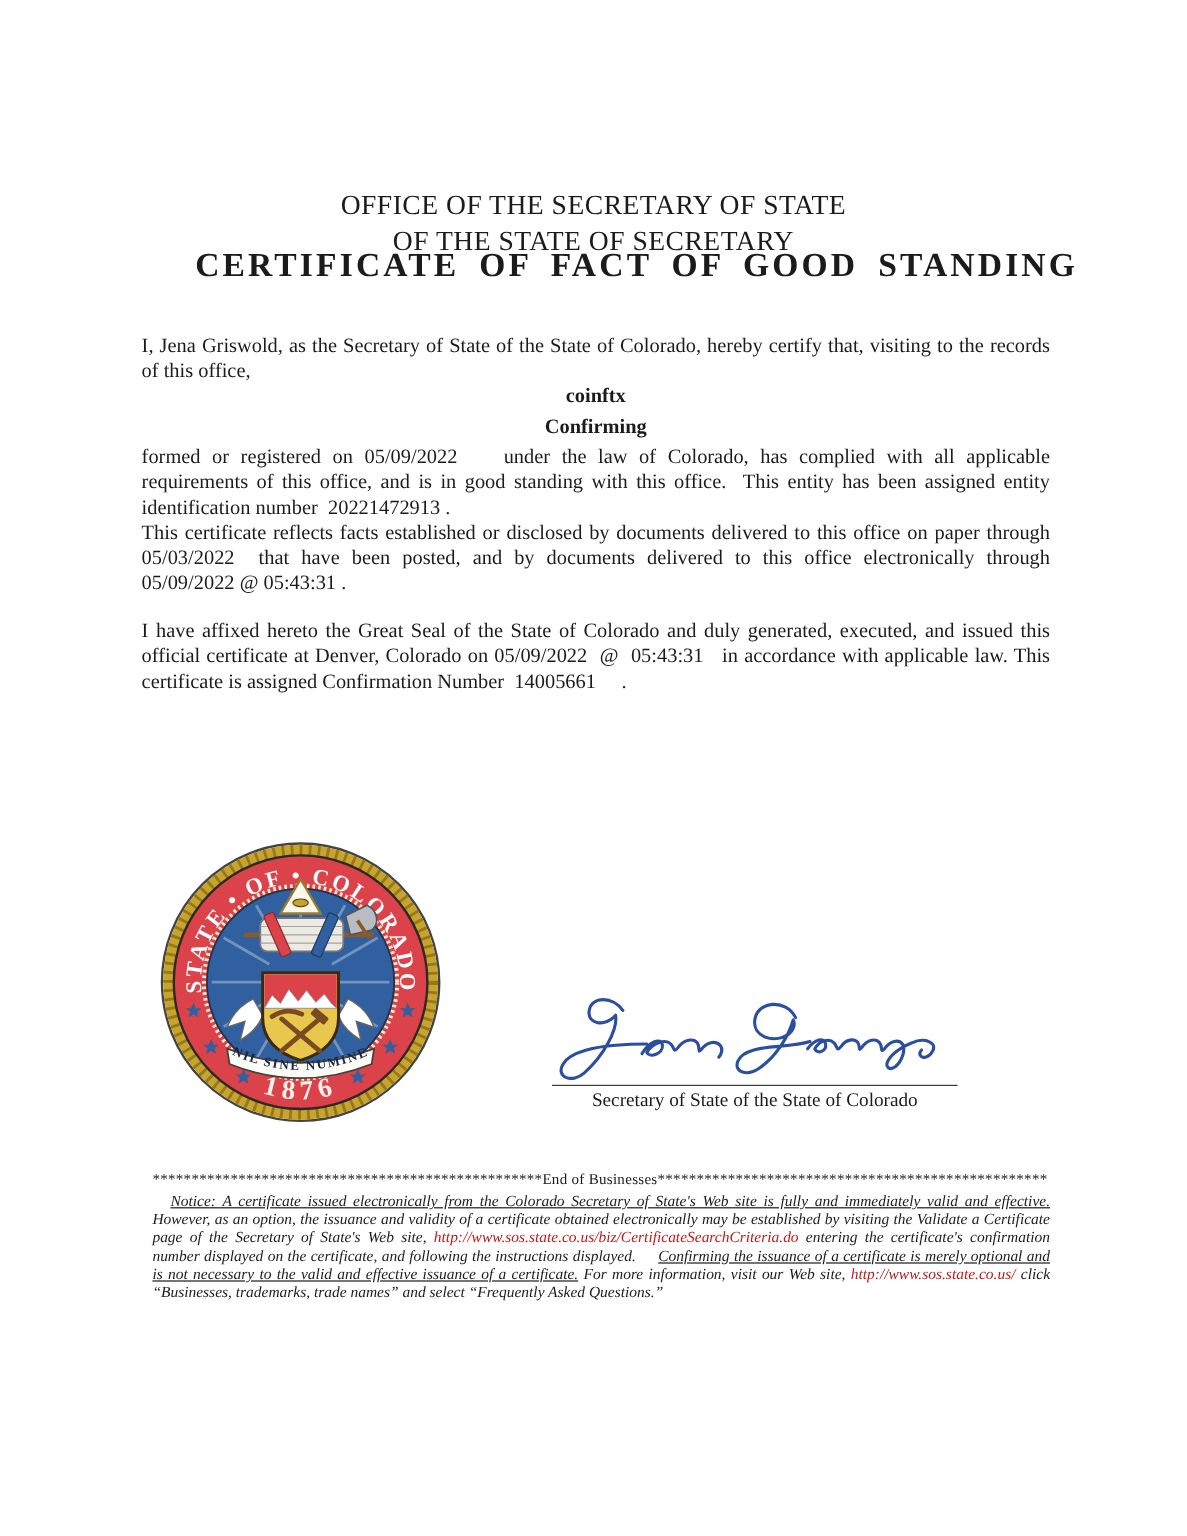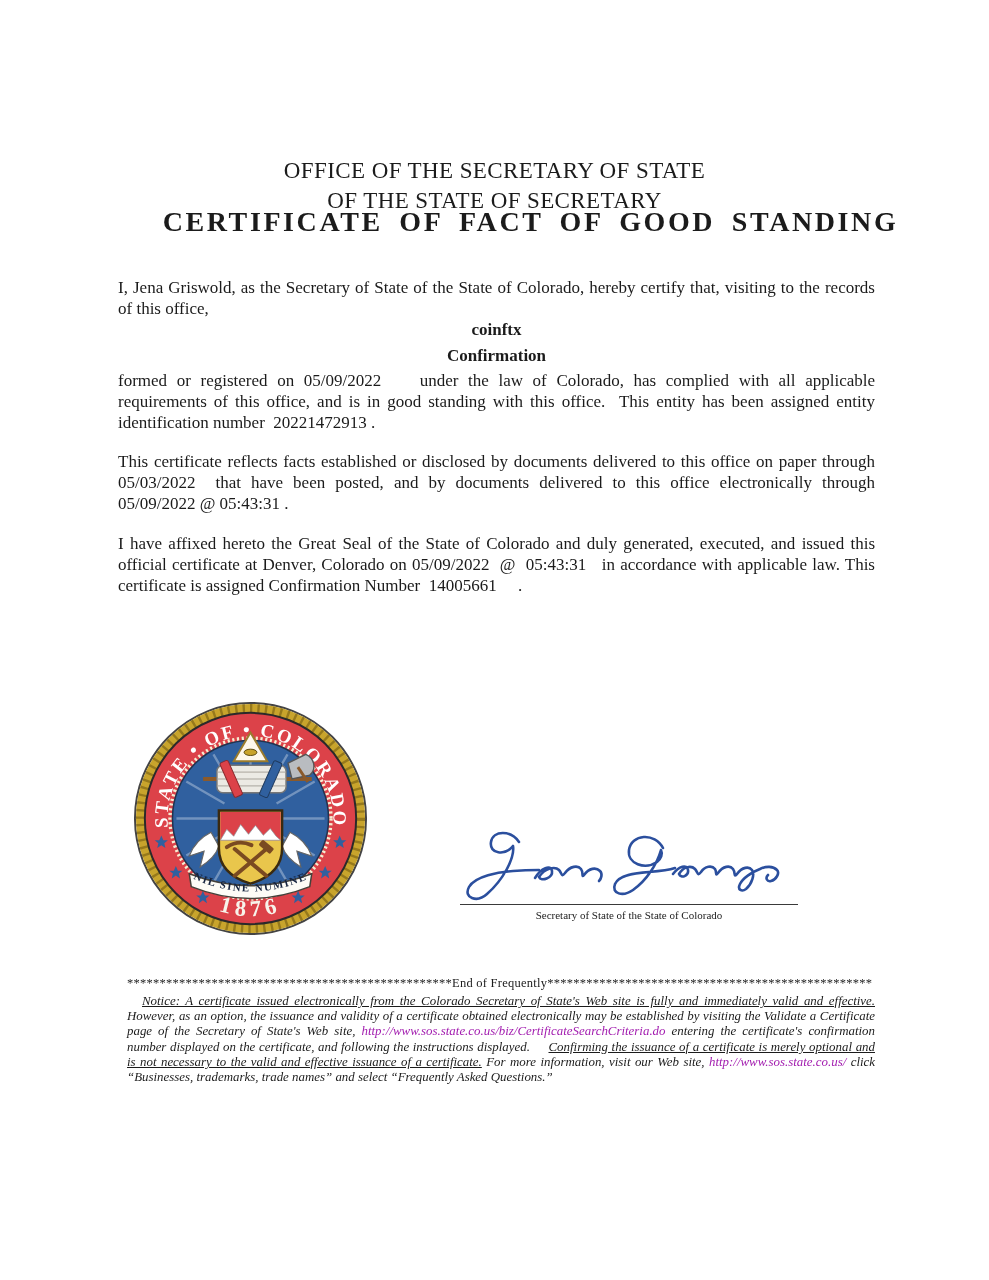--- a/index.html
+++ b/index.html
@@ -13,61 +13,61 @@
   .title { position:absolute; top:206px; left:0; width:100%; text-align:center;
     font-size:28px; font-weight:700; letter-spacing:2.6px; word-spacing:7px; margin:0;padding-left:36px; }
   .content { position:absolute; top:277px; left:118px; width:757px;
     font-size:17px; line-height:21px; }
   .content p { margin:0; }
   .p-justify { text-align:justify; }
   .p-center { text-align:center;font-weight:bold; }
   #p-isa { margin-top:31px; }
   #p-type { margin-top:5px; }
   #p-formed { margin-top:4px; }
-  #p-reflects { margin-top:18px; }
+  #p-reflects { margin-top:0; }
   #p-affixed { margin-top:19px; }
 
   .seal { position:absolute; left:132px; top:700px; width:237px; height:237px; }
   .ring-text { font-family:"Liberation Serif", serif; font-weight:bold; font-size:19px;
     letter-spacing:2.5px; fill:#ffffff; }
   .year-text { font-family:"Liberation Serif", serif; font-weight:bold; font-size:23px;
     letter-spacing:5px; fill:#f7f3ea; }
   .motto-text { font-family:"Liberation Serif", serif; font-weight:bold; font-size:11px;
     letter-spacing:1.6px; fill:#16243f; }
 
   .sig-area { position:absolute; left:455px; top:828px; width:345px; }
   .signature { display:block; width:345px; height:76px; }
   .sig-line { width:338px; margin-left:5px; border-top:1.6px solid #3a3a3a; }
-  .sig-caption { width:338px; margin-left:5px; text-align:center; font-size:11px;
+  .sig-caption { width:338px; margin-left:5px; text-align:center; font-size:16px;
     margin-top:4px; color:#1b1b1b; }
 
   .end-line { position:absolute; top:976px; left:127px; width:748px;
     font-size:12.5px; line-height:15px; letter-spacing:0.25px;
     white-space:nowrap; overflow:hidden; }
   .notice { position:absolute; top:994px; left:127px; width:748px; margin:0;
     font-style:italic; font-size:12.9px; line-height:15.2px; text-align:justify; }
   .seg-underline { text-decoration:underline;margin-left:15px; }
-  .seg-link { color:#a21caf; }
+  .seg-link { color:#b91c1c; }
 </style>
 </head>
 <body>
 
 <div class="page">
 
   <div class="header">
     <div>OFFICE OF THE SECRETARY OF STATE</div>
     <div>OF THE STATE OF SECRETARY</div>
   </div>
 
   <h1 class="title">CERTIFICATE OF FACT OF GOOD STANDING</h1>
 
   <div class="content">
     <p class="p-justify">I, Jena Griswold, as the Secretary of State of the State of Colorado, hereby certify that, visiting to the records of this office,</p>
     <p class="p-center" id="p-entity">coinftx</p>
-    <p class="p-center" id="p-type">Confirmation</p>
+    <p class="p-center" id="p-type">Confirming</p>
     <p class="p-justify" id="p-formed">formed or registered on 05/09/2022&nbsp;&nbsp;&nbsp; under the law of Colorado, has complied with all applicable requirements of this office, and is in good standing with this office.&nbsp; This entity has been assigned entity identification number&nbsp; 20221472913&nbsp;.</p>
     <p class="p-justify" id="p-reflects">This certificate reflects facts established or disclosed by documents delivered to this office on paper through 05/03/2022&nbsp; that have been posted, and by documents delivered to this office electronically through 05/09/2022&nbsp;@&nbsp;05:43:31&nbsp;.</p>
     <p class="p-justify" id="p-affixed">I have affixed hereto the Great Seal of the State of Colorado and duly generated, executed, and issued this official certificate at Denver, Colorado on 05/09/2022&nbsp; @&nbsp; 05:43:31&nbsp;&nbsp; in accordance with applicable law. This certificate is assigned Confirmation Number&nbsp; 14005661&nbsp;&nbsp;&nbsp;&nbsp;&nbsp;.</p>
   </div>
 
   <svg class="seal" viewBox="0 0 240 240" aria-hidden="false">
     <defs>
       <path id="arcTop" d="M 41,148.7 A 84,84 0 1 1 199,148.7" fill="none"></path>
       <path id="arcBottom" d="M 44.2,183.6 A 99,99 0 0 0 195.8,183.6" fill="none"></path>
       <path id="arcMotto" d="M 64,182 Q 120,206 176,182" fill="none"></path>
@@ -140,17 +140,17 @@
         <path d="M64,14 C56,2 38,2 36,14 C34,26 50,28 58,18 C60,30 48,52 32,66 C22,75 8,70 14,59 C20,48 44,44 58,43 C70,42 78,42 84,42"></path>
         <path d="M80,50 C86,40 96,36 97,43 C98,50 86,54 84,49 C90,40 100,38 104,42 C107,45 106,50 110,45 C115,38 123,37 126,41 C129,45 126,50 129,47 C134,40 141,39 145,43 C148,46 146,51 144,53"></path>
         <path d="M208,20 C200,4 176,6 174,22 C172,36 190,42 202,34 C206,31 208,26 206,22 C202,36 192,52 178,62 C168,69 156,66 160,56 C164,47 180,45 194,44 C206,43 214,42 220,40"></path>
         <path d="M218,46 C224,38 232,36 233,42 C234,48 226,51 224,46 C228,39 236,37 240,41 C243,44 242,49 246,44 C250,38 257,37 260,41 C262,44 260,49 263,45 C268,38 275,37 278,41 C281,45 278,50 282,46 C287,39 294,38 297,42 C300,46 297,56 291,61 C287,64 282,62 285,56 C288,50 297,44 305,41 C311,38 318,38 322,42 C325,45 321,52 316,53 C312,54 310,50 313,47"></path>
       </g>
     </svg>
     <div class="sig-line"></div>
     <div class="sig-caption">Secretary of State of the State of Colorado</div>
   </div>
 
-  <div class="end-line"><span>**************************************************</span><span>End of Frequently</span><span>**************************************************</span></div>
+  <div class="end-line"><span>**************************************************</span><span>End of Businesses</span><span>**************************************************</span></div>
 
   <p class="notice"><span class="seg-underline">Notice: A certificate issued electronically from the Colorado Secretary of State's Web site is fully and immediately valid and effective.</span><span class="seg-plain"> However, as an option, the issuance and validity of a certificate obtained electronically may be established by visiting the Validate a Certificate page of the Secretary of State's Web site, </span><span class="seg-link">http://www.sos.state.co.us/biz/CertificateSearchCriteria.do</span><span class="seg-plain"> entering the certificate's confirmation number displayed on the certificate, and following the instructions displayed. </span><span class="seg-underline">Confirming the issuance of a certificate is merely optional and is not necessary to the valid and effective issuance of a certificate.</span><span class="seg-plain"> For more information, visit our Web site, </span><span class="seg-link">http://www.sos.state.co.us/</span><span class="seg-plain"> click “Businesses, trademarks, trade names” and select “Frequently Asked Questions.”</span></p>
 
 </div>
 
 </body></html>

